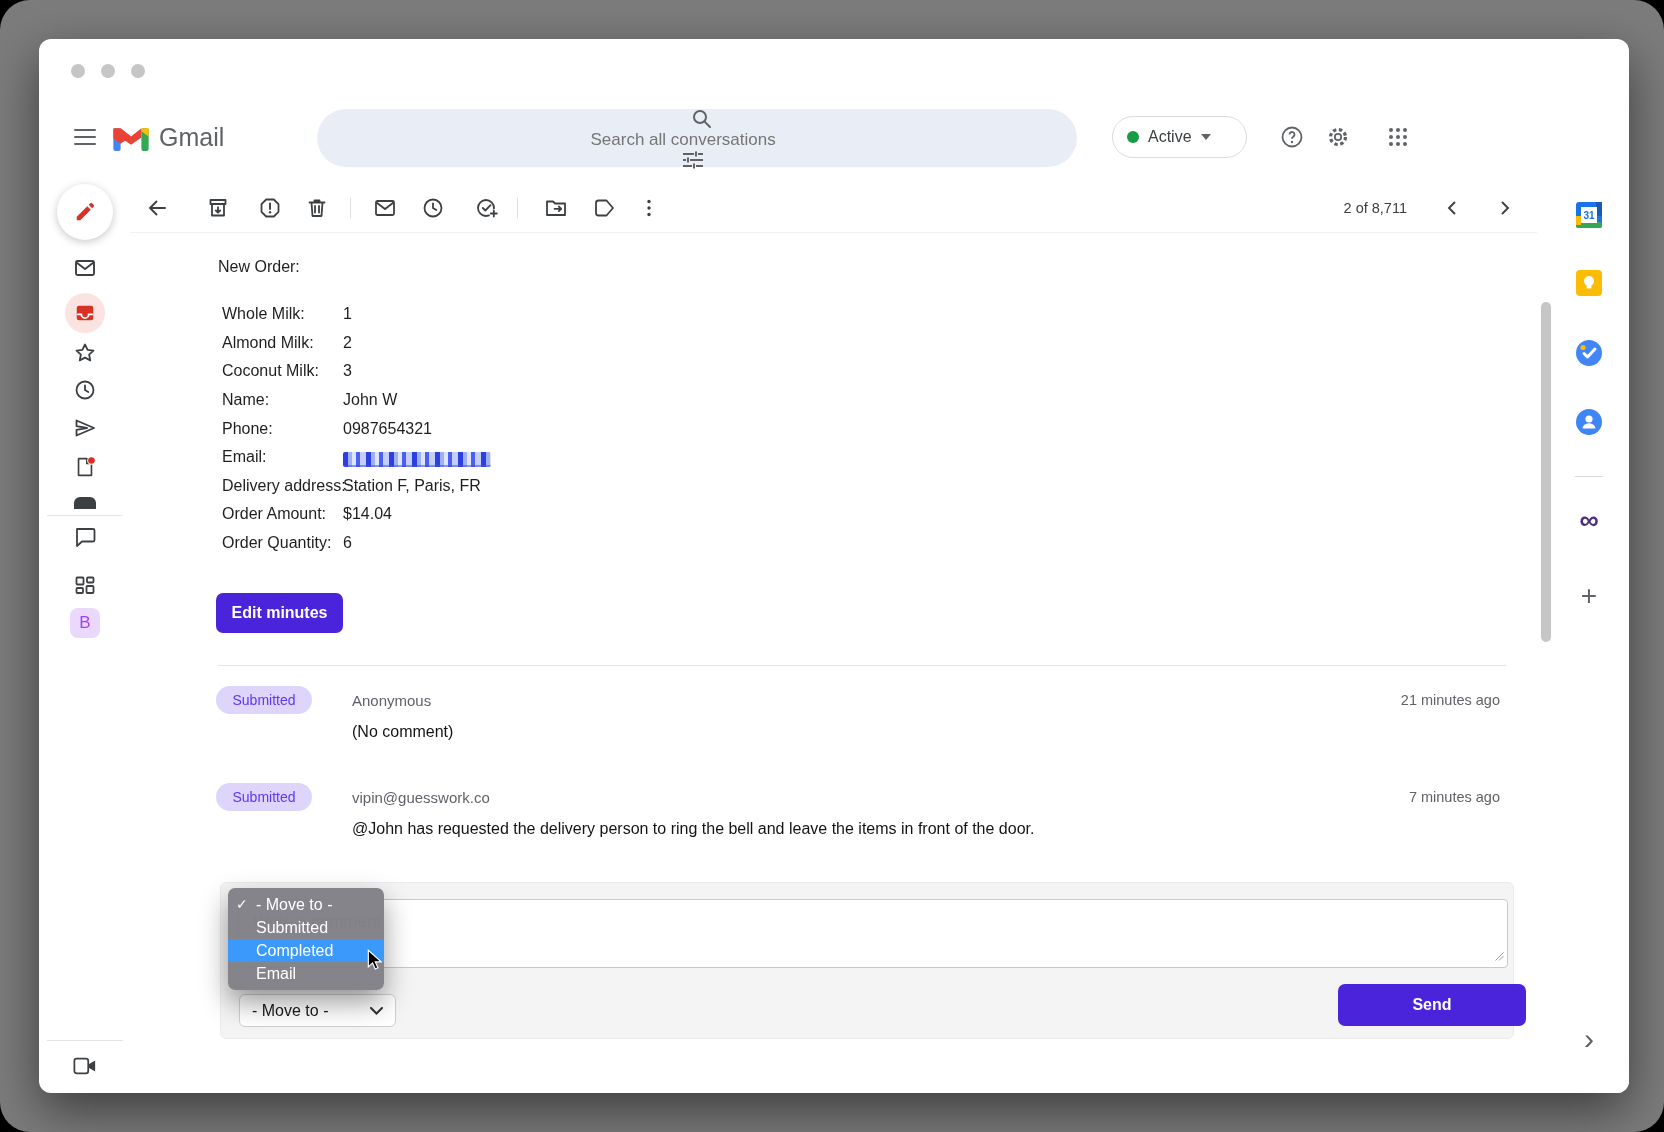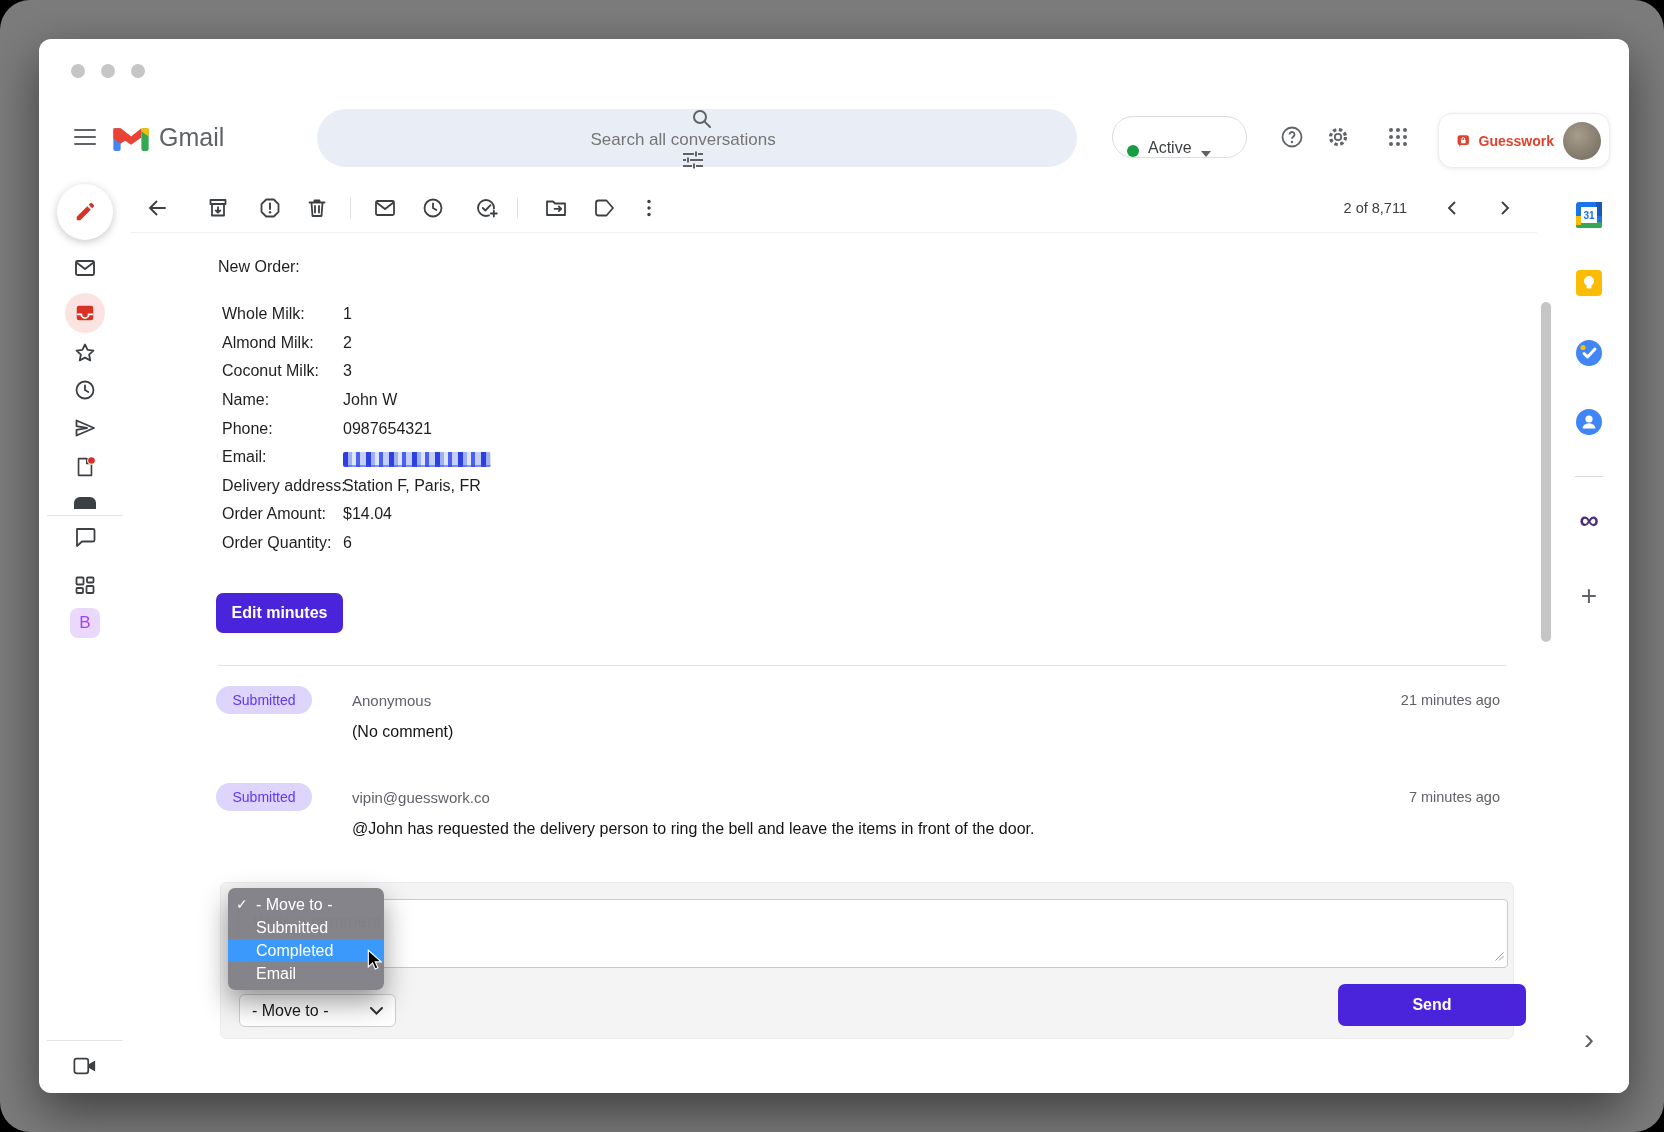--- a/index.html
+++ b/index.html
@@ -6,21 +6,21 @@
     font-family:"Liberation Sans","DejaVu Sans",sans-serif;-webkit-font-smoothing:antialiased;}
   .abs{position:absolute;}
   .backdrop{position:absolute;inset:0;background:#7c7c7c;border-radius:30px;}
   .window{position:absolute;left:39px;top:39px;width:1590px;height:1054px;background:#fff;
     border-radius:12px;box-shadow:0 18px 50px rgba(0,0,0,.5);overflow:hidden;}
   .dot{width:14px;height:14px;border-radius:50%;background:#c6c6c6;}
   .iconbtn{display:flex;align-items:center;justify-content:center;cursor:pointer;border-radius:50%;}
   .searchbar{background:#e9eef6;border-radius:29px;display:flex;align-items:center;flex-direction:column;}
   .searchbar input{border:0;background:transparent;outline:none;font-size:17px;color:#5f6368;
     font-family:"Liberation Sans",sans-serif;flex:1;}
-  .pill{border:1px solid #dadce0;border-radius:21px;display:flex;align-items:flex-end;background:#fff;}
+  .pill{border:1px solid #dadce0;border-radius:21px;display:flex;align-items:center;background:#fff;}
   .acct{border:1px solid #ececec;border-radius:14px;box-shadow:0 1px 4px rgba(0,0,0,.08);
     display:flex;align-items:center;background:#fff;}
   .caret{width:0;height:0;border-left:5px solid transparent;border-right:5px solid transparent;
     border-top:6px solid #5f6368;}
   .vdiv{width:1px;height:20px;background:#e0e0e0;}
   .field-label{font-size:16px;color:#1f1f1f;}
   .field-value{font-size:16px;color:#1f1f1f;}
   .redacted-bar{width:148px;height:13px;border-radius:2px;
     background:repeating-linear-gradient(90deg,#2c3fe0 0 5px,#9fb0f5 5px 9px,#dfe6fb 9px 13px,#4b5ff0 13px 17px,#c4cef8 17px 23px);
     border-bottom:2px solid rgba(60,80,230,.55);}
@@ -124,30 +124,20 @@
           <circle cx="3" cy="10" r="2"></circle>
           <circle cx="10" cy="10" r="2"></circle>
           <circle cx="17" cy="10" r="2"></circle>
           <circle cx="3" cy="17" r="2"></circle>
           <circle cx="10" cy="17" r="2"></circle>
           <circle cx="17" cy="17" r="2"></circle>
         </g>
     </svg>
   </div>
 
-  <div class="acct abs" style="left:1399px;top:74px;width:172px;height:55px;padding:0 8px 0 18px;box-sizing:border-box;gap:9px;cursor:pointer;">
-    <svg width="22" height="22" viewBox="0 0 22 22">
-      <rect x="1" y="1" width="20" height="17" rx="4" fill="#e2422d"></rect>
-      <path d="M4 16 L4 21 L9 16 Z" fill="#e2422d"></path>
-      <rect x="7" y="9" width="8" height="6" rx="1" fill="#fff"></rect>
-      <path d="M8.5 9 v-1.5 a2.5 2.5 0 0 1 5 0 V9" fill="none" stroke="#fff" stroke-width="1.6"></path>
-    </svg>
-    <span style="font-size:14px;font-weight:600;color:#e2422d;">Guesswork</span>
-    <span style="width:38px;height:38px;border-radius:50%;background:radial-gradient(circle at 40% 35%,#a89d8c,#6f675c);flex:none;"></span>
-  </div>
 
   <div class="abs iconbtn" style="left:18px;top:145px;width:56px;height:56px;background:#fff;border-radius:50%;box-shadow:0 2px 8px rgba(0,0,0,.22);">
     <svg width="22" height="22" viewBox="0 0 24 24">
         <path d="M3 17.2 L14.5 5.7 l3.8 3.8 L6.8 21 H3 z" fill="#d93025"></path>
         <path d="M16 4.2 l1.6-1.6 a1.6 1.6 0 0 1 2.3 0 l1.5 1.5 a1.6 1.6 0 0 1 0 2.3 L19.8 8" fill="#d93025"></path>
       </svg>
   </div>
 
   <div class="railicon" style="top:217px;">
     <svg width="24" height="24" viewBox="0 0 24 24">

